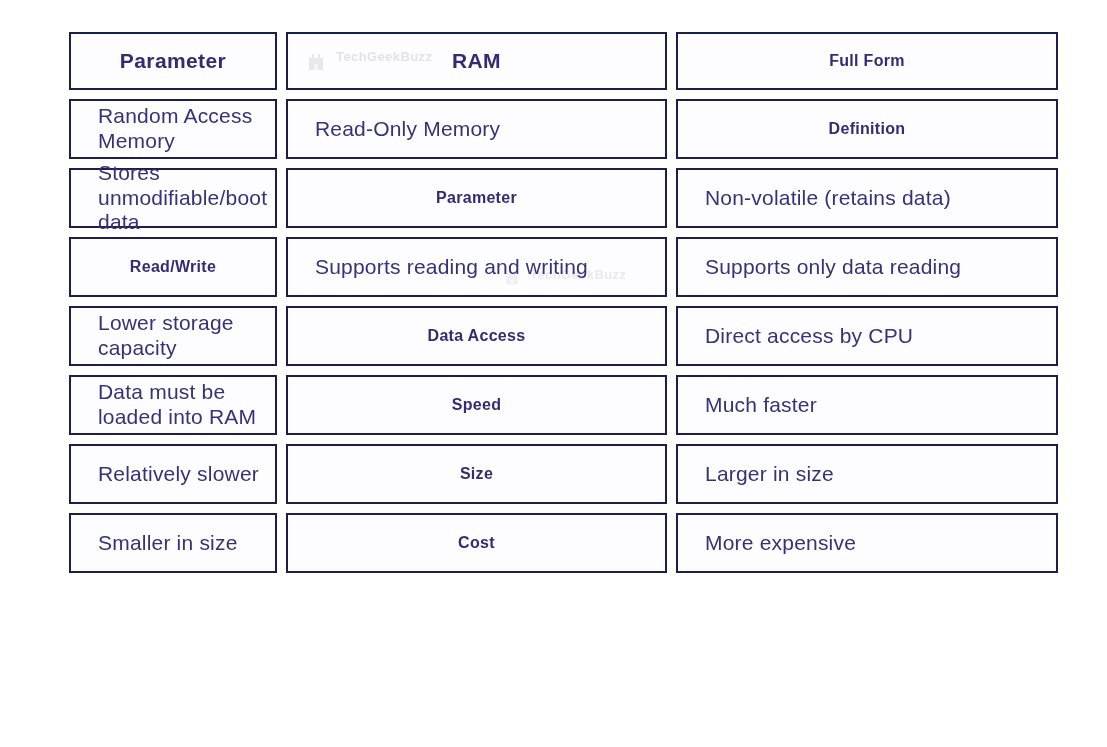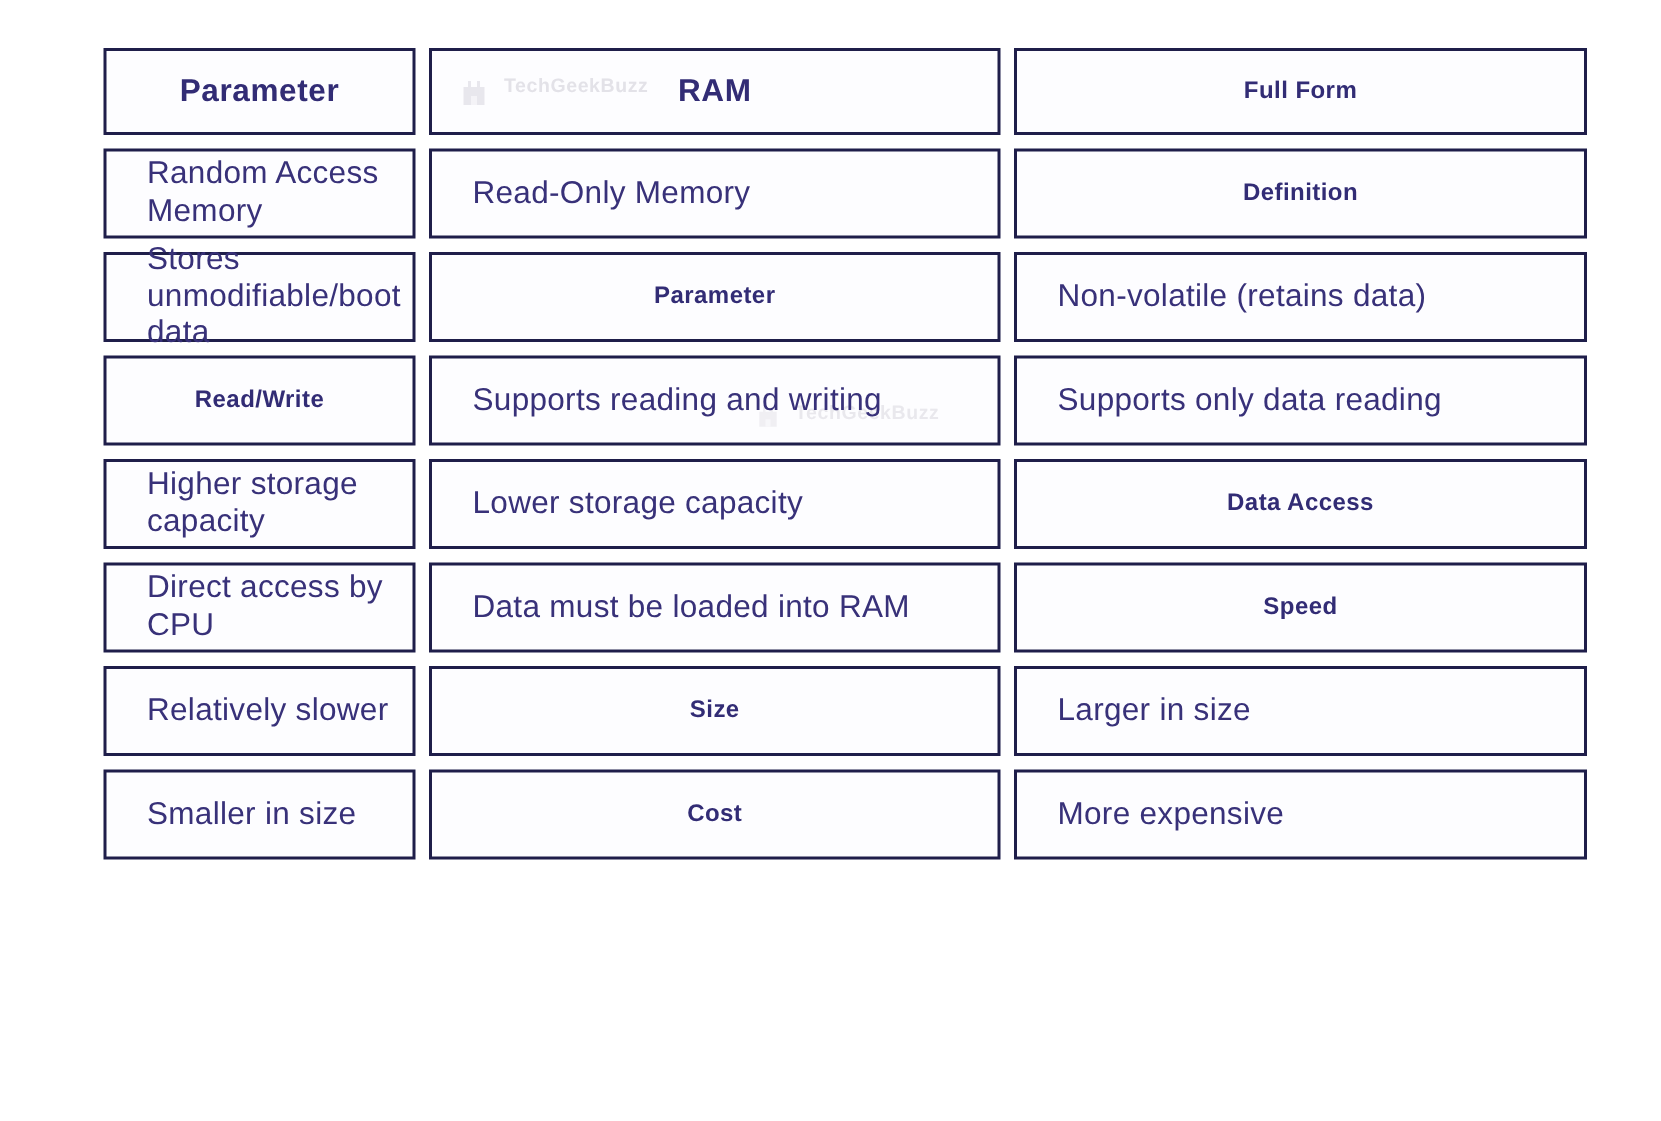--- a/index.html
+++ b/index.html
@@ -131,38 +131,38 @@
       </span>
       <span class="wm-text">TechGeekBuzz</span>
     </span>
     <span class="txt">Supports reading and writing</span>
   </div>
   <div class="cell val">
     <span class="txt">Supports only data reading</span>
   </div>
 
   <div class="cell val">
-    <span class="txt">Higher storage capacity</span>
-  </div>
-  <div class="cell val">
     <span class="txt">Lower storage capacity</span>
   </div>
 
   <div class="cell param">
     <span class="txt">Data Access</span>
   </div>
   <div class="cell val">
     <span class="txt">Direct access by CPU</span>
   </div>
   <div class="cell val">
     <span class="txt">Data must be loaded into RAM</span>
   </div>
 
   <div class="cell param">
     <span class="txt">Speed</span>
+  </div>
+  <div class="cell val">
+    <span class="txt">Much faster</span>
   </div>
   <div class="cell val">
     <span class="txt">Relatively slower</span>
   </div>
 
   <div class="cell param">
     <span class="txt">Size</span>
   </div>
   <div class="cell val">
     <span class="txt">Larger in size</span>

